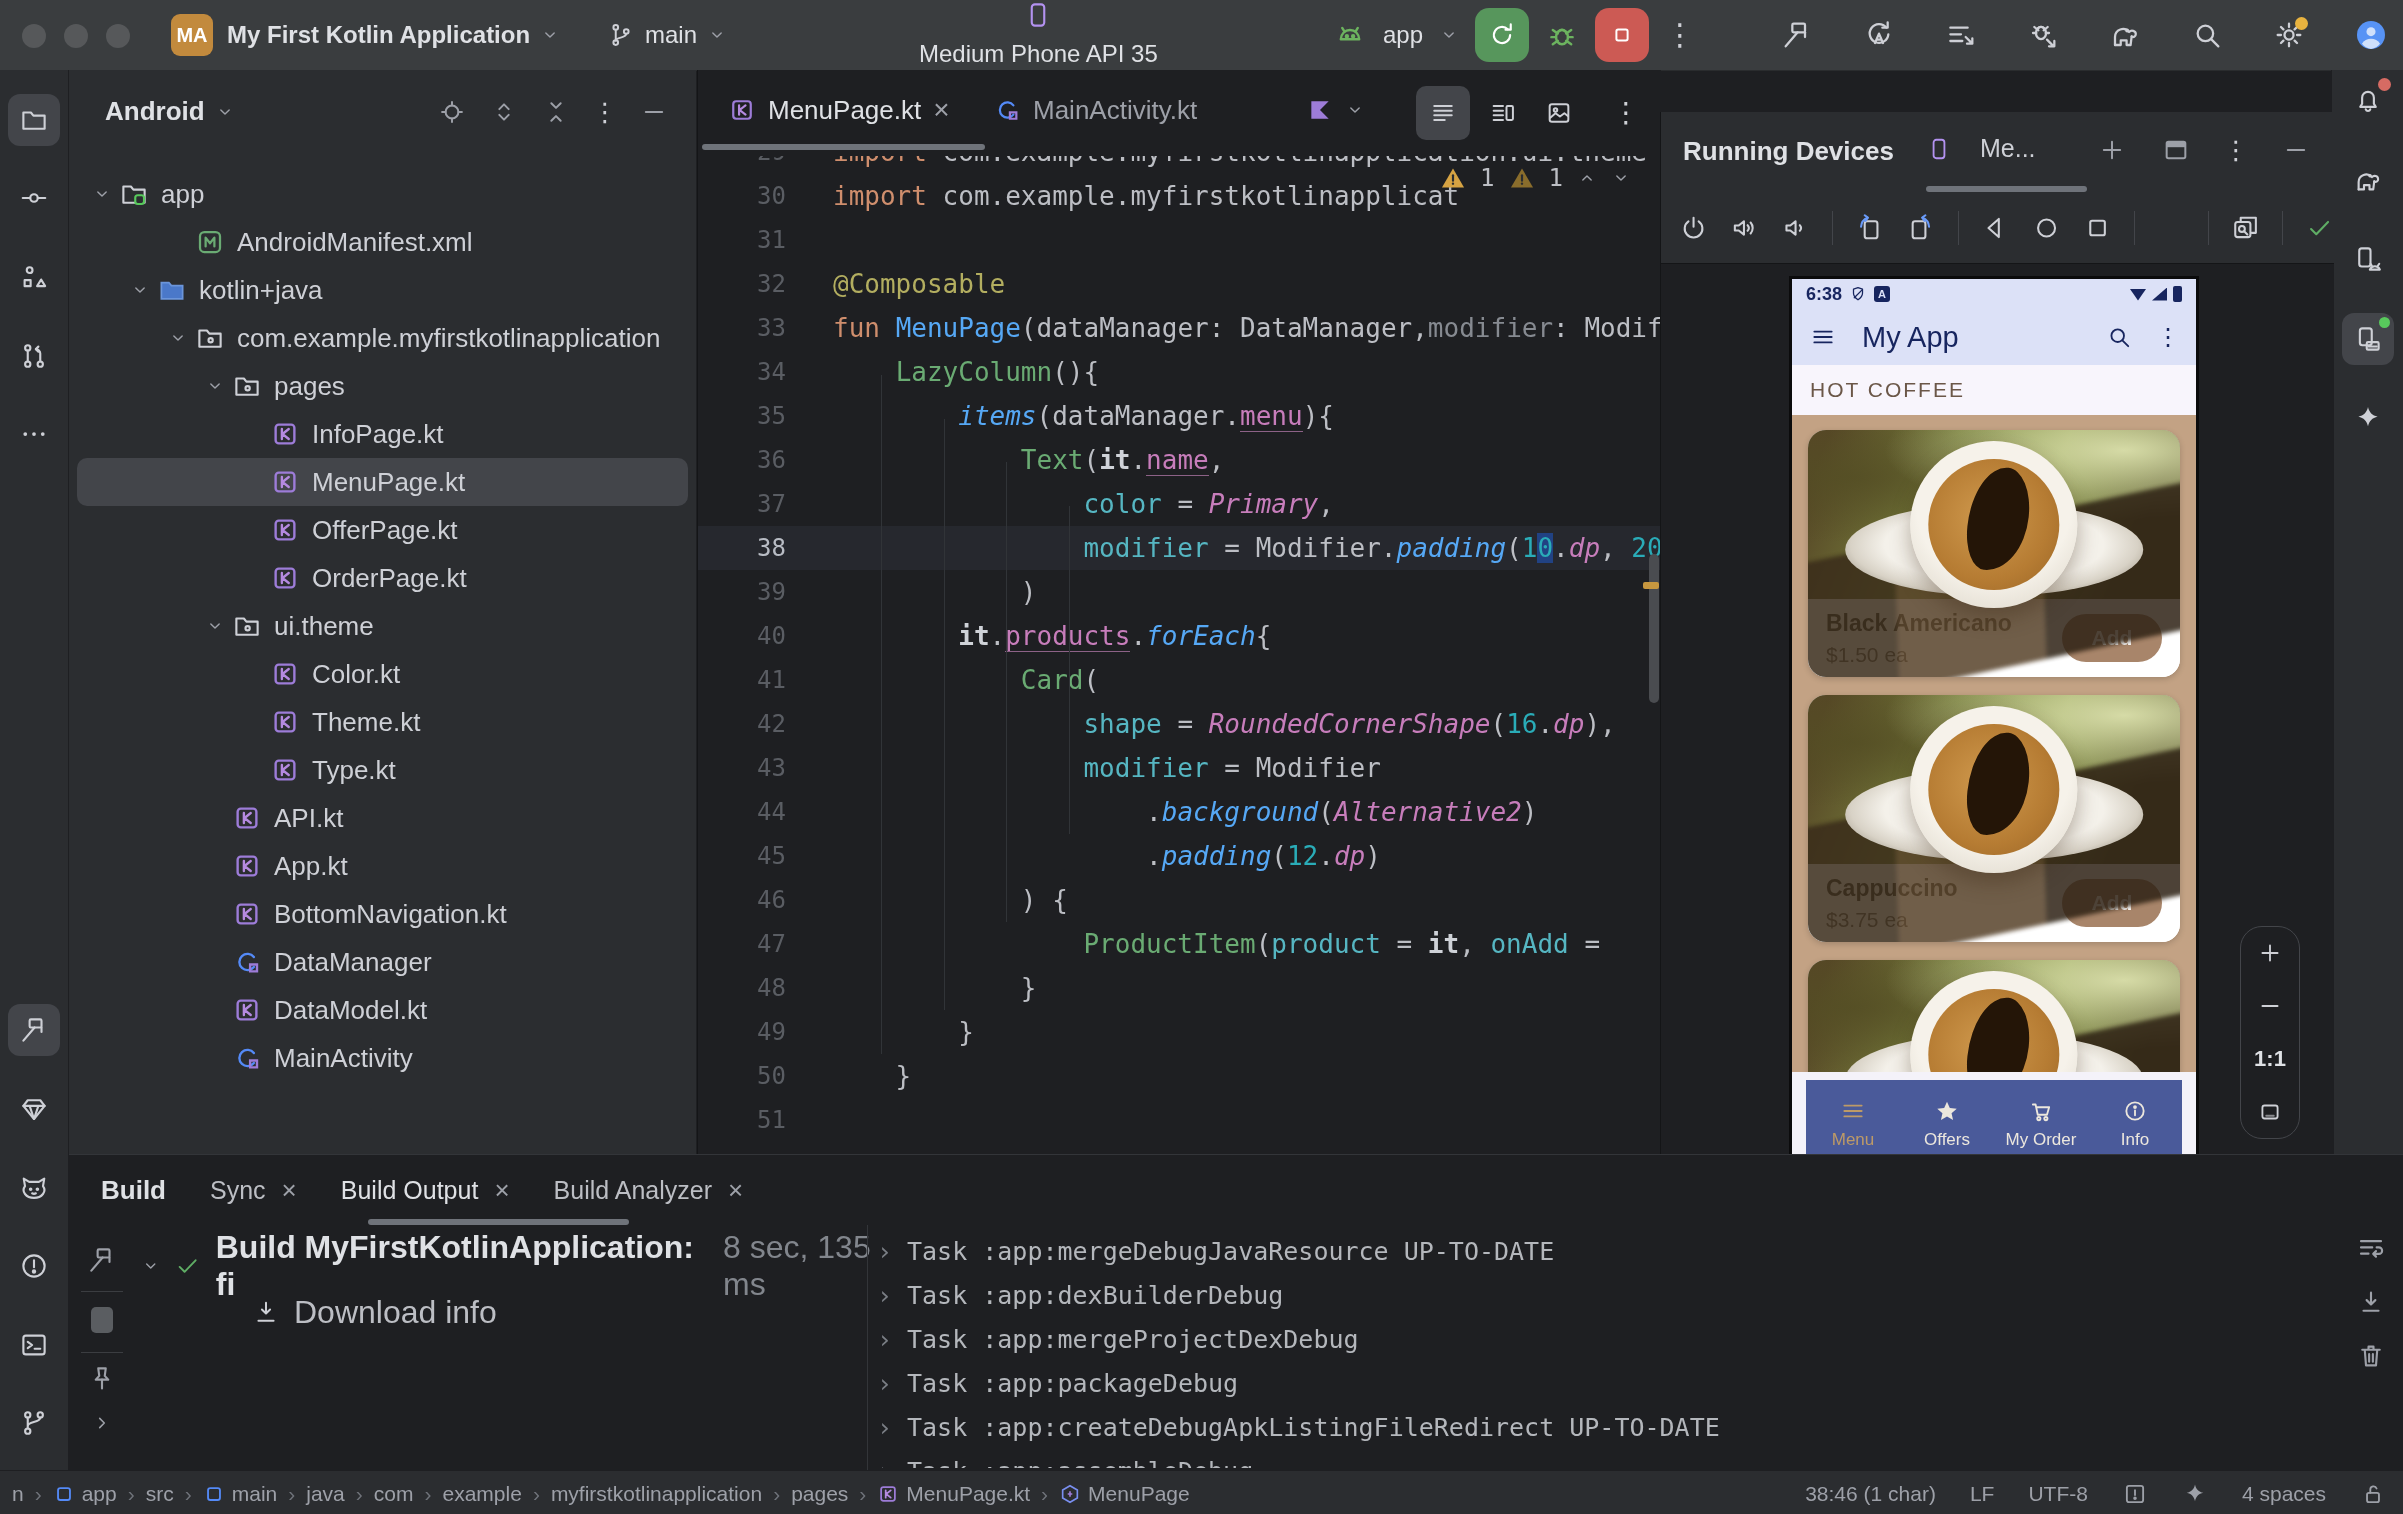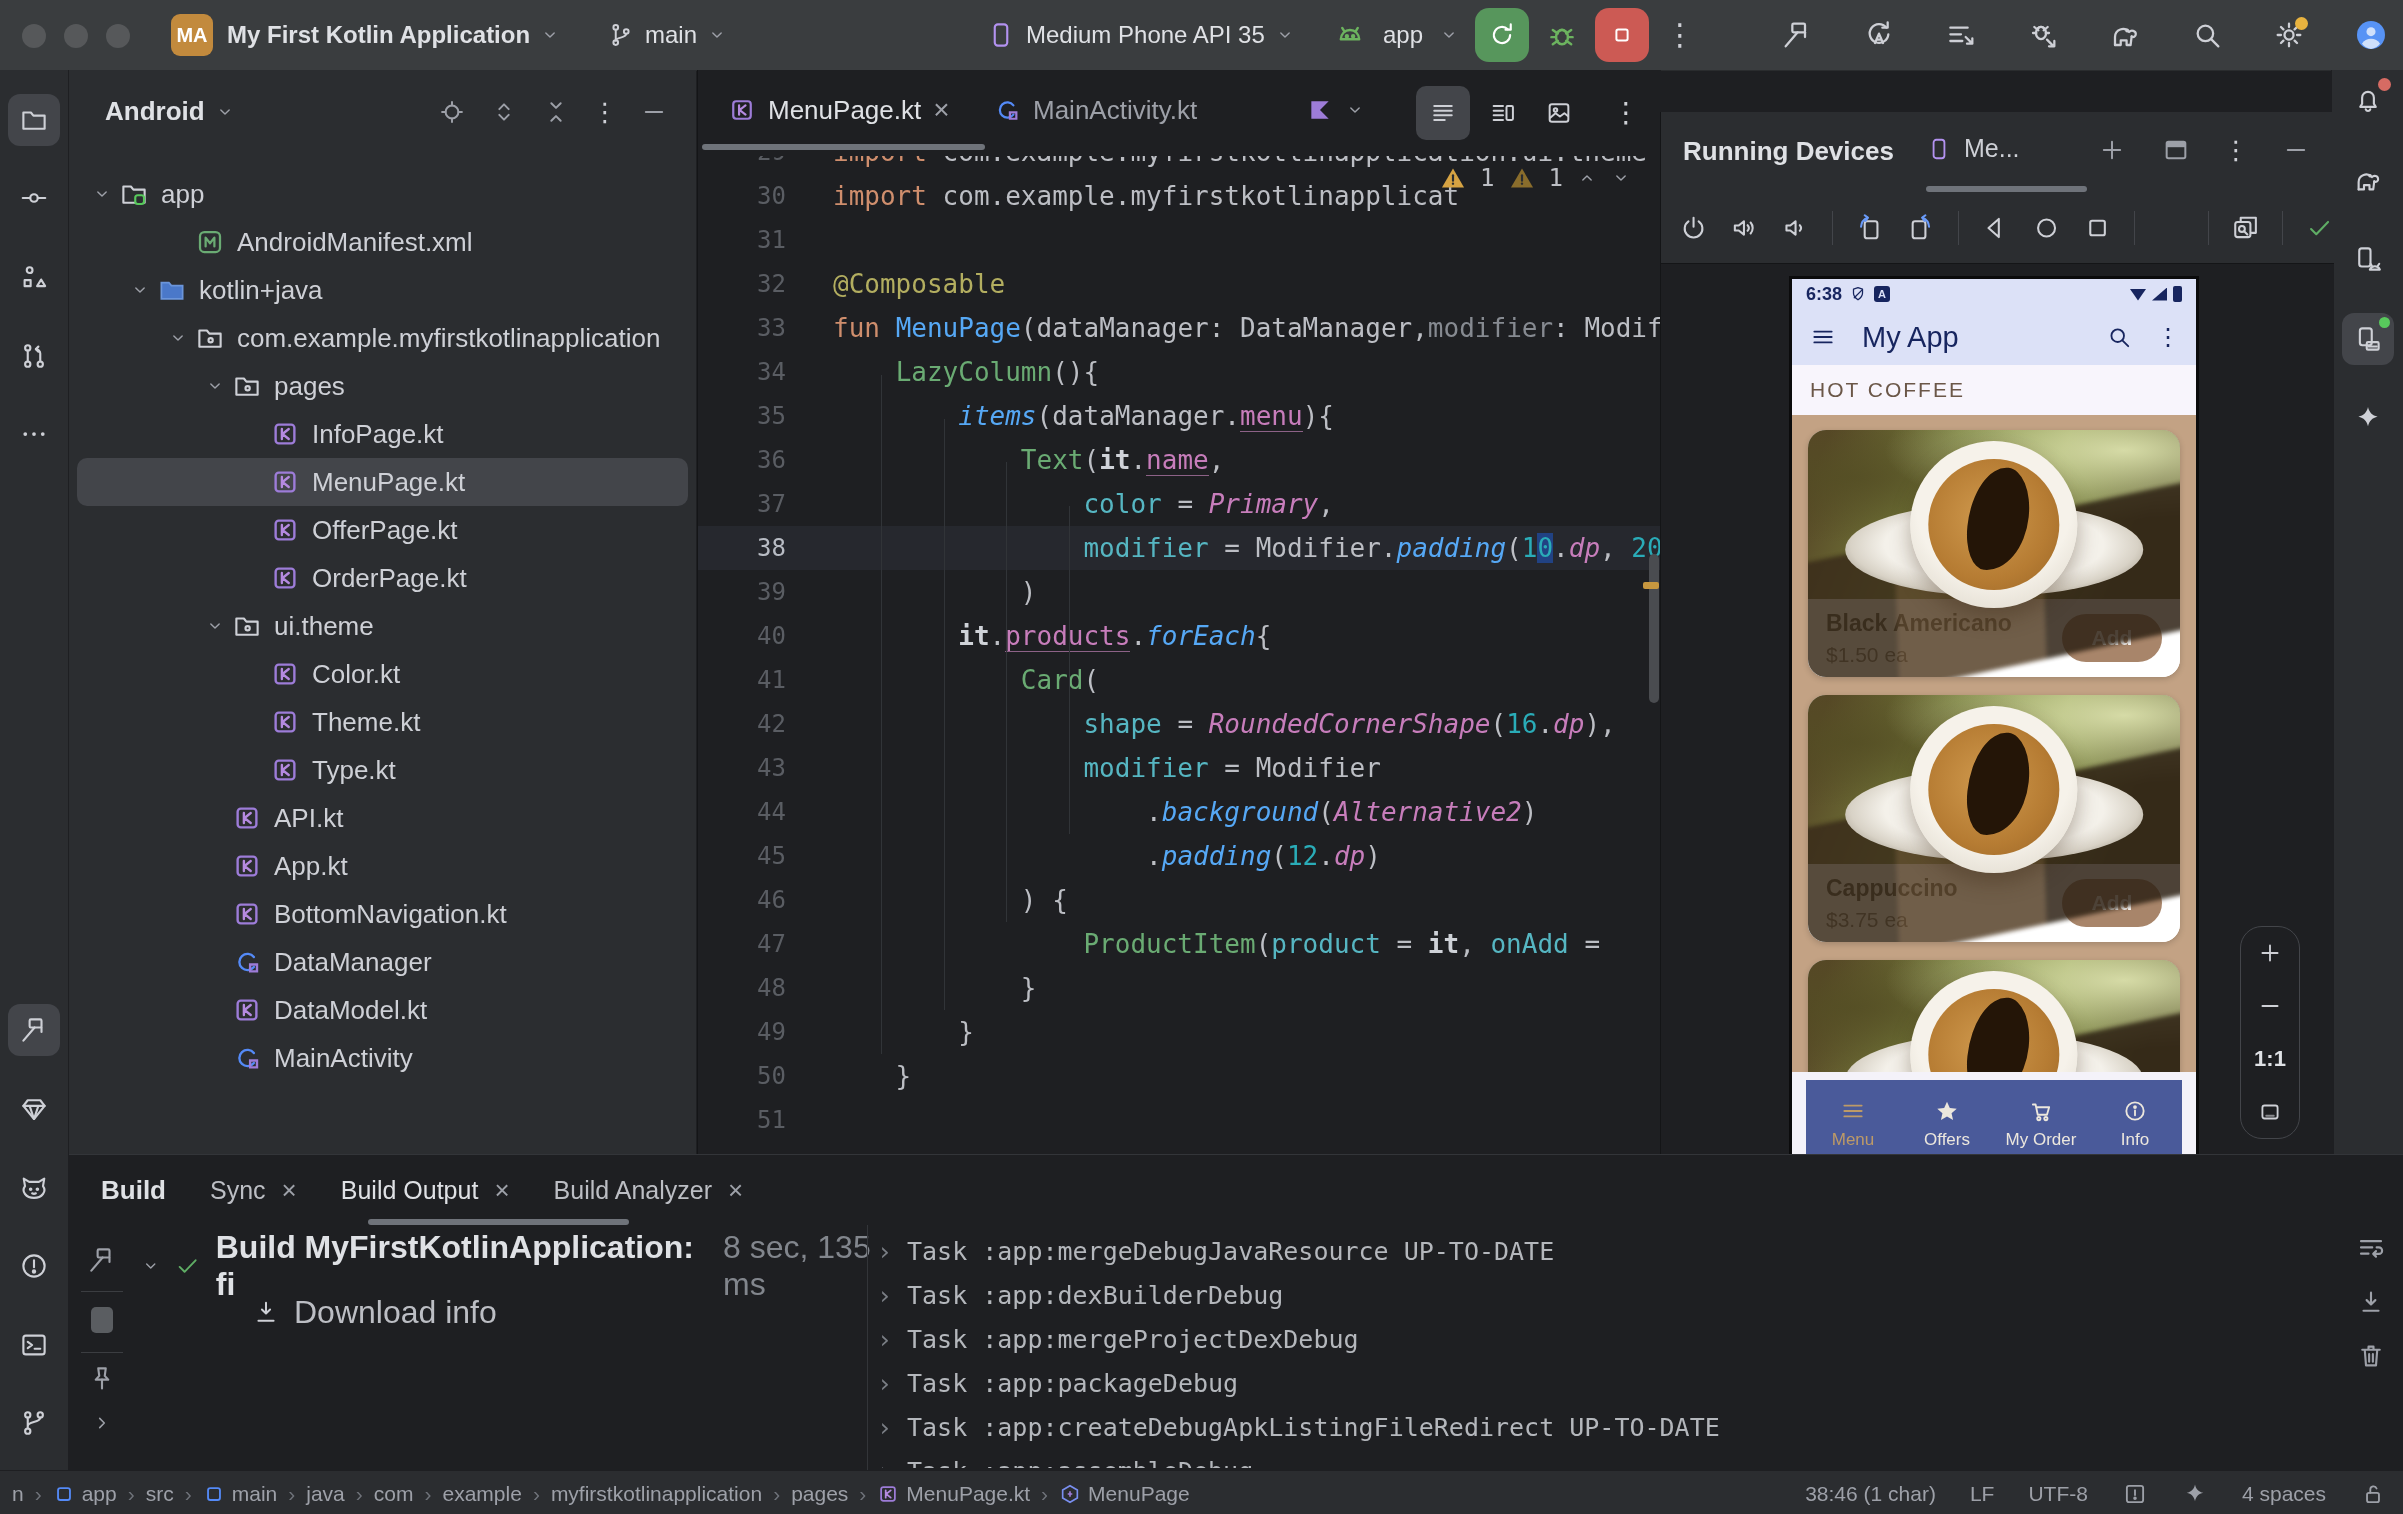--- a/index.html
+++ b/index.html
@@ -72,21 +72,21 @@
   .guide{position:absolute;width:1px;background:#313438;}
   .inspect{position:absolute;right:30px;top:8px;display:flex;align-items:center;gap:14px;font-size:24px;color:#bcbec4;}
   .inspect .tri{width:26px;height:26px;}
   .scrollthumb{position:absolute;right:2px;top:398px;width:10px;height:149px;background:#4a4c50;border-radius:5px;}
   .stripe-warn{position:absolute;right:2px;top:426px;width:16px;height:7px;background:#c7973f;border-radius:2px;}
 
   
   .devpanel{position:absolute;left:1660px;top:70px;width:673px;height:1085px;background:#1e1f22;border-left:1px solid #141517;margin-top:42px;}
   .devhead{position:absolute;left:0;top:0;width:100%;height:80px;background:#2b2d30;}
   .devhead .title{position:absolute;left:22px;top:24px;font-size:26px;font-weight:600;color:#dfe1e5;}
-  .devtab{position:absolute;left:265px;top:22px;display:flex;gap:12px;align-items:center;font-size:25px;color:#ced0d6;}
+  .devtab{position:absolute;left:265px;top:22px;display:flex;gap:28px;align-items:center;font-size:25px;color:#ced0d6;}
   .devhead-icons{position:absolute;right:24px;top:24px;display:flex;gap:36px;}
   .devhead-icons .ic{width:28px;height:28px;color:#9da0a8;}
   .devtools{position:absolute;left:0;top:80px;width:100%;height:72px;background:#2b2d30;border-bottom:1px solid #141517;display:flex;align-items:center;padding-left:18px;gap:22px;box-sizing:border-box;}
   .devtools .ic{width:30px;height:30px;color:#ced0d6;}
   .devtools .sep{width:1px;height:34px;background:#43454a;}
   .zoomctl{position:absolute;right:34px;top:814px;width:58px;height:211px;border:1px solid #43454a;border-radius:22px;
       display:flex;flex-direction:column;align-items:center;justify-content:space-around;color:#ced0d6;}
   .zoomctl .ic{width:26px;height:26px;}
   .zoomctl .lbl{font-size:22px;font-weight:bold;color:#dfe1e5;}
 
@@ -188,21 +188,21 @@
             <path d="M7.5 7.5v9M16.5 11c0 4-9 2.5-9 6"></path>
           </svg>
         </span>
       <span class="tb-text">main</span>
       <span class="ic chev">
           <svg viewBox="0 0 24 24" fill="none" stroke="currentColor" stroke-width="1.7" stroke-linecap="round" stroke-linejoin="round">
             <path d="M7 9.5l5 5 5-5"></path>
           </svg>
         </span>
     </div>
-    <div class="tb-group" style="left:986px;">
+    <div class="tb-group" style="left:919px;flex-direction:column;">
       <span class="ic" style="width:30px;height:30px;color:#b392f0;">
           <svg viewBox="0 0 24 24" fill="none" stroke="currentColor" stroke-width="1.7" stroke-linecap="round" stroke-linejoin="round">
             <rect x="7" y="3.5" width="10" height="17" rx="2.5"></rect>
           </svg>
         </span>
       <span class="tb-text">Medium Phone API 35</span>
       <span class="ic chev">
           <svg viewBox="0 0 24 24" fill="none" stroke="currentColor" stroke-width="1.7" stroke-linecap="round" stroke-linejoin="round">
             <path d="M7 9.5l5 5 5-5"></path>
           </svg>

